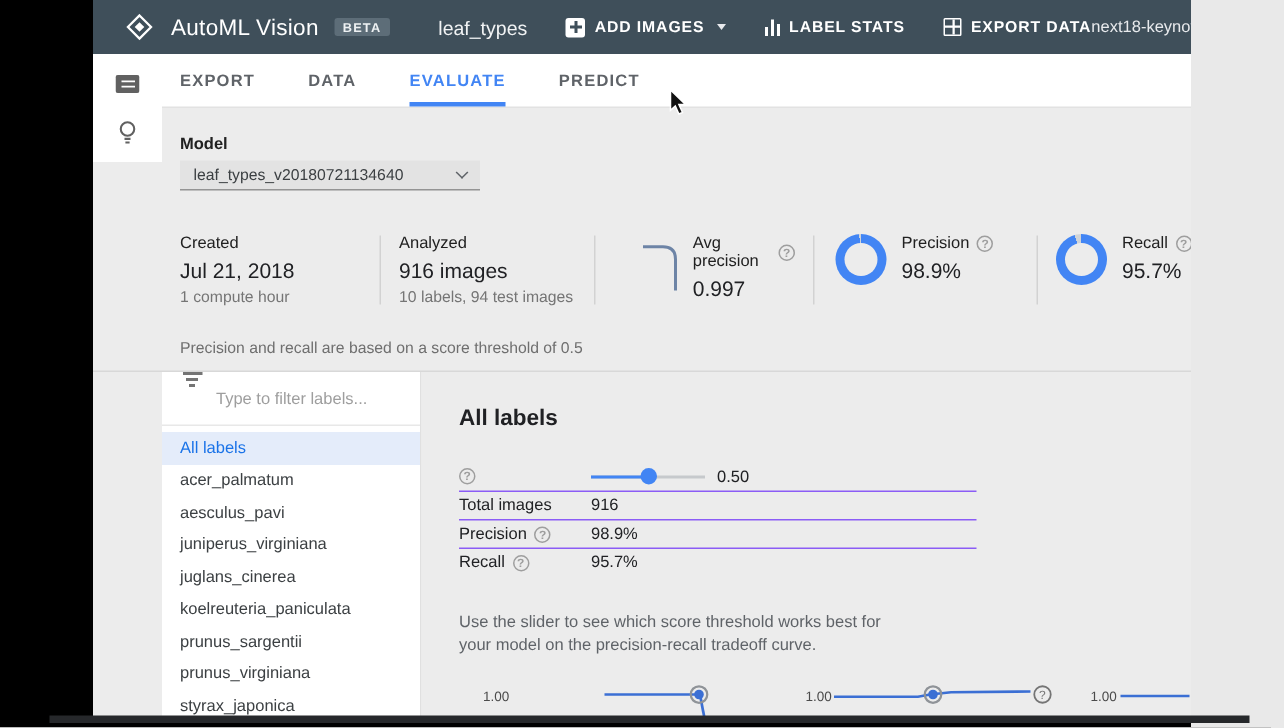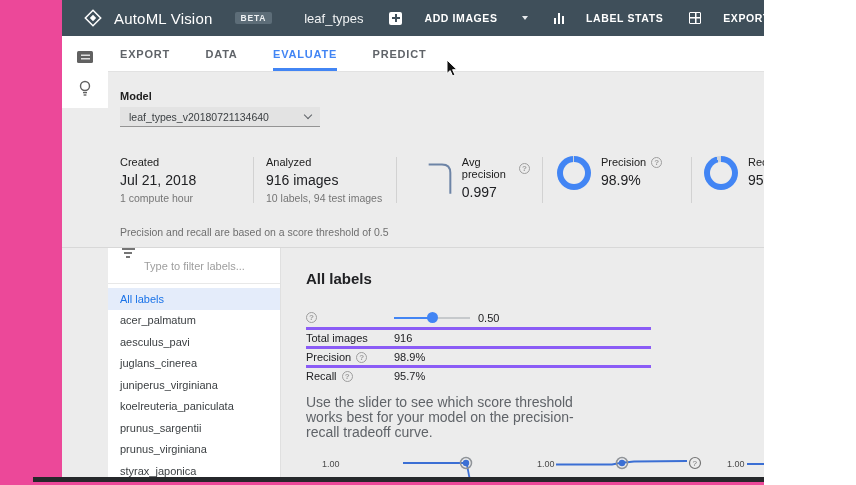--- a/index.html
+++ b/index.html
@@ -1,30 +1,30 @@
 <!DOCTYPE html>
 <html><head>
 <meta charset="utf-8">
 <style>
   * { margin:0; padding:0; box-sizing:border-box; font-family:"Liberation Sans", sans-serif; }
   html,body { background:#fff; }
-  .page { position:relative; width:764px; height:485px; background:#ec4899; overflow:hidden; }
+  .page { position:relative; width:856px; height:485px; background:#000000; overflow:hidden; }
 
   .right-strip { position:absolute; left:794px; top:0; width:62px; height:485px; background:#e9e9e9; }
 
   .app { position:absolute; left:62px; top:0; width:732px; height:482px; background:#ececec; overflow:hidden; }
 
   
   .topbar { position:absolute; top:0; left:0; right:0; height:36px; background:#3f4f5a; display:flex; align-items:center; color:#fff; white-space:nowrap; z-index:5; }
   .logo { margin-left:22px; display:flex; align-items:center; }
   .product { margin-left:12px; font-size:15px; font-weight:400; letter-spacing:.2px; }
-  .beta { margin-left:22px; background:#5d6d78; color:#eef1f3; font-size:8.5px; letter-spacing:.8px; padding:1px 6px; border-radius:2px; font-weight:bold; }
+  .beta { margin-left:10px; background:#5d6d78; color:#eef1f3; font-size:8.5px; letter-spacing:.8px; padding:1px 6px; border-radius:2px; font-weight:bold; }
   .tb-sep { width:1px; height:20px; background:rgba(255,255,255,.28); margin:0 14px 0 18px; }
   .dataset { font-size:13px; color:#f1f3f4; }
-  .tb-btn { display:flex; align-items:center; gap:22px; font-size:10.5px; font-weight:bold; letter-spacing:.6px; margin-left:26px; cursor:default; }
+  .tb-btn { display:flex; align-items:center; gap:6px; font-size:10.5px; font-weight:bold; letter-spacing:.6px; margin-left:26px; cursor:default; }
   .caret { width:0; height:0; border-left:3.5px solid transparent; border-right:3.5px solid transparent; border-top:4px solid #e8eaed; margin-left:2px; }
   .account { margin-left:auto; margin-right:22px; display:flex; align-items:center; gap:7px; font-size:11px; color:#e8eaed; }
 
   .plus-box { width:13px; height:13px; background:#fff; border-radius:2px; position:relative; }
   .plus-box i { position:absolute; background:#3f4f5a; }
   .plus-box i.h { left:2.5px; right:2.5px; top:5.75px; height:1.8px; }
   .plus-box i.v { top:2.5px; bottom:2.5px; left:5.75px; width:1.8px; }
   .bars { display:flex; align-items:flex-end; gap:1.5px; height:11px; }
   .bars i { width:2.5px; background:#fff; display:block; }
   .grid-ic { width:12px; height:12px; border:1.5px solid #fff; border-radius:1px;
@@ -70,30 +70,30 @@
   .filter-input { border:none; outline:none; background:transparent; font-size:11px; color:#757575; width:120px; }
   .filter-input::placeholder { color:#9e9e9e; }
   .label-list { padding-top:4px; }
   .label-item { height:21.5px; display:flex; align-items:center; padding-left:12px; font-size:11px; color:#3c4043; cursor:default; }
   .label-item.selected { background:#e4ecfa; color:#1a73e8; }
 
   .main-panel { position:absolute; left:220px; right:0; top:0; bottom:0; padding:22px 0 0 24px; }
   .panel-title { font-size:15px; font-weight:bold; color:#202124; }
   .drows { margin-top:21px; width:345px; }
   .drow { display:flex; align-items:center; height:19px; font-size:11px; color:#202124; }
-  .drow + .drow { border-top:3px solid #8b5cf6; }
+  .drow + .drow { border-top:1px solid #8b5cf6; }
   .drow-label { display:flex; align-items:center; gap:5px; width:88px; flex:0 0 88px; }
   .drow-value { color:#202124; }
   .slider { position:relative; width:76px; height:12px; flex:0 0 76px; }
   .slider .track { position:absolute; left:0; right:0; top:5px; height:2px; background:#c6c9cc; }
   .slider .fill { position:absolute; left:0; top:5px; height:2px; background:#4285f4; }
   .slider .thumb { position:absolute; top:.5px; width:11px; height:11px; border-radius:50%; background:#4285f4; }
   .sl-value { margin-left:8px; }
 
-  .hint { margin-top:11px; width:292px; font-size:14px; line-height:15px; color:#5f6368; }
+  .hint { margin-top:24px; width:292px; font-size:11px; line-height:15px; color:#5f6368; }
 
   .charts { position:absolute; left:240px; top:198px; }
 
   .scrubber { position:absolute; left:33px; top:477px; width:800px; height:5px; background:#26282b; z-index:20; }
 
   .cursor { position:absolute; left:384px; top:60px; z-index:30; }
 </style>
 </head>
 <body>
 
@@ -235,22 +235,22 @@
                 <i></i>
                 <i></i>
                 <i></i>
               </span>
             <input class="filter-input" placeholder="Type to filter labels..." style="">
           </div>
           <div class="label-list">
             <div class="label-item selected">All labels</div>
             <div class="label-item">acer_palmatum</div>
             <div class="label-item">aesculus_pavi</div>
+            <div class="label-item">juniperus_virginiana</div>
             <div class="label-item">juglans_cinerea</div>
-            <div class="label-item">juniperus_virginiana</div>
             <div class="label-item">koelreuteria_paniculata</div>
             <div class="label-item">prunus_sargentii</div>
             <div class="label-item">prunus_virginiana</div>
             <div class="label-item">styrax_japonica</div>
           </div>
         </div>
 
         <div class="main-panel">
           <div class="panel-title">All labels</div>
 

